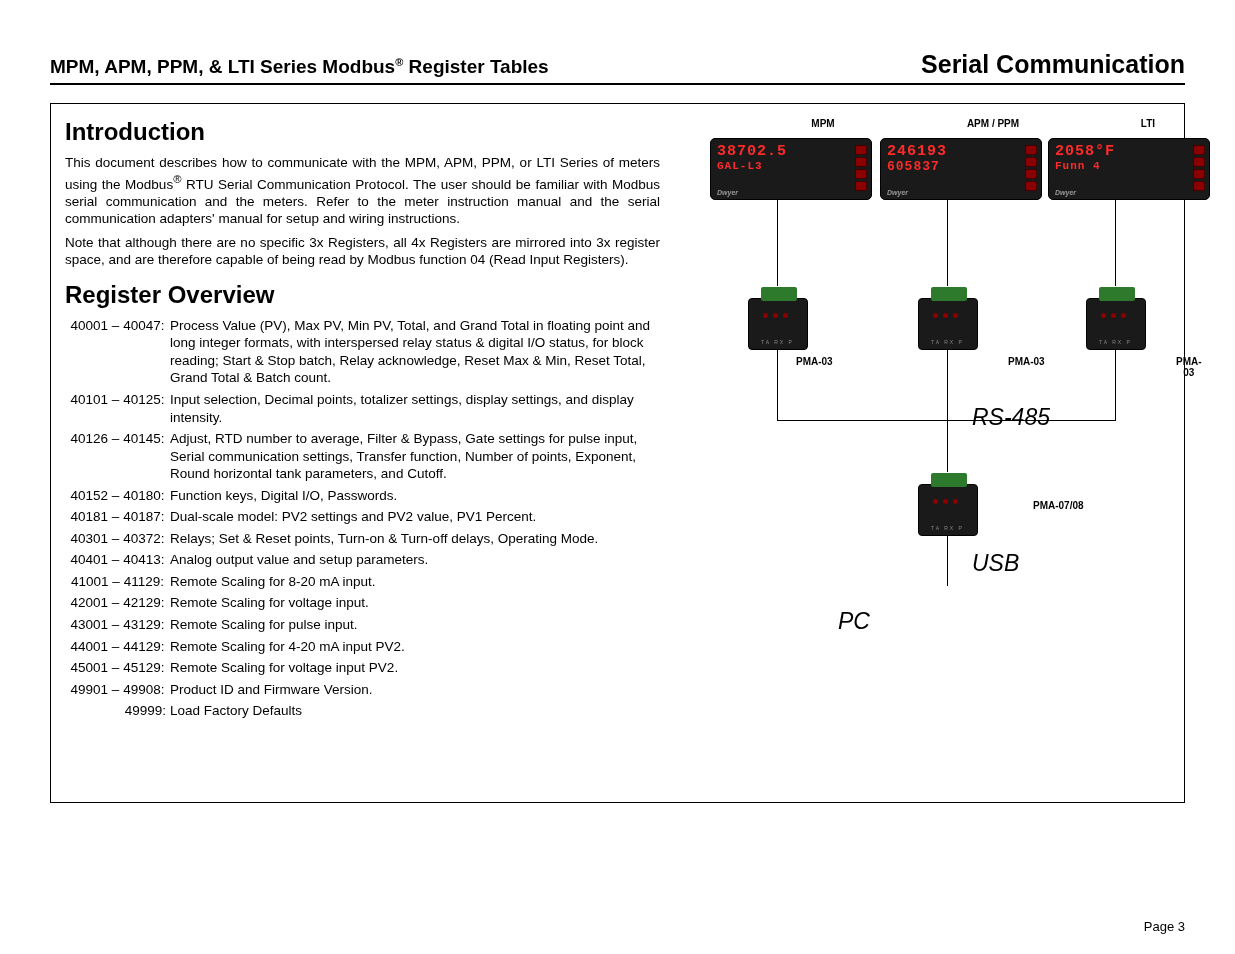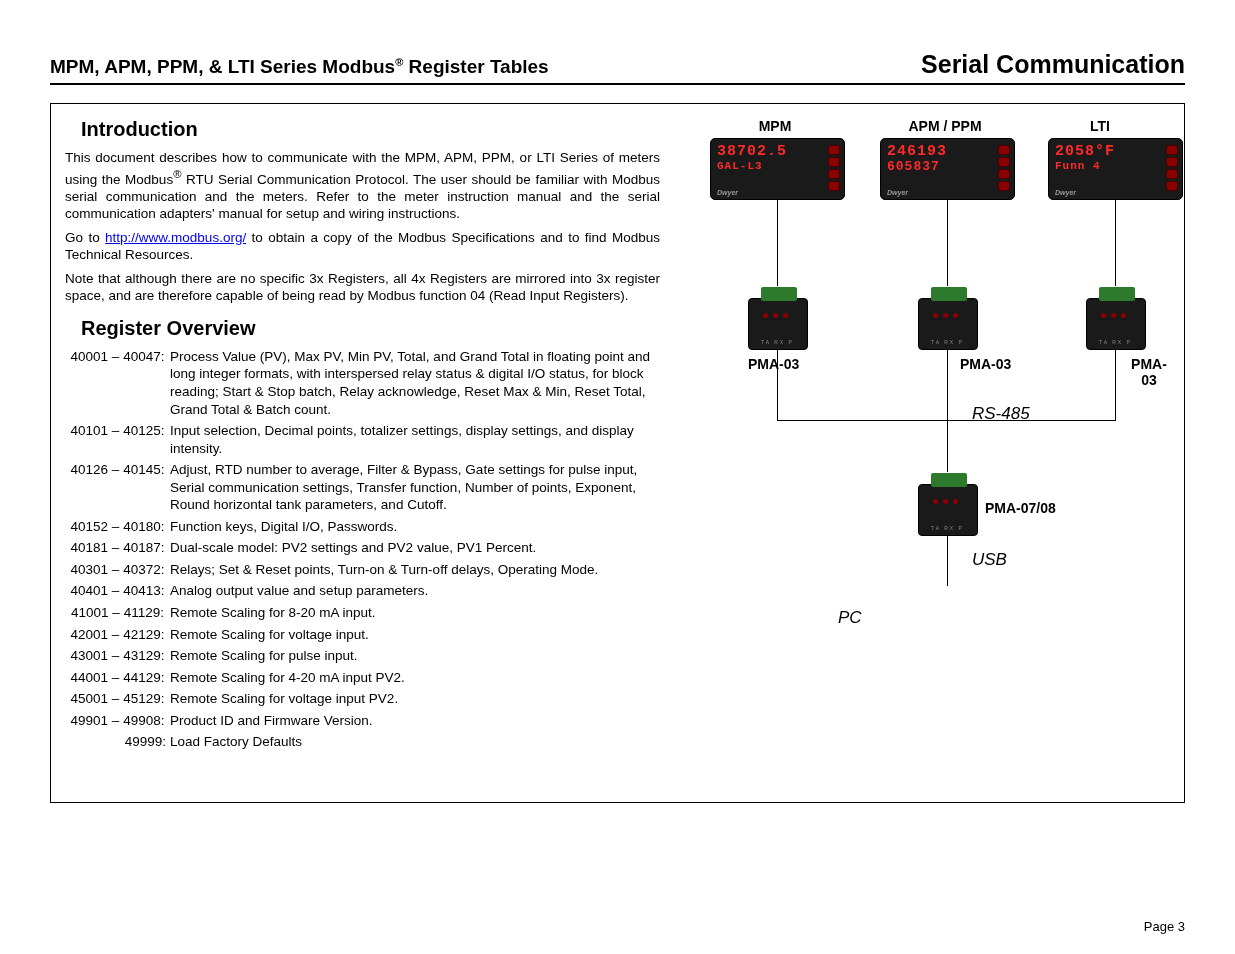--- a/index.html
+++ b/index.html
@@ -32,24 +32,23 @@
   .main-frame {
     border: 1px solid #000;
     padding: 14px 14px 14px 14px;
     display: flex;
     gap: 30px;
     height: 700px;
   }
   .left-col { flex: 0 0 595px; }
   .right-col { flex: 1; position: relative; }
   h2.section {
-    font-size: 20px;
+    font-size: 24px;
     font-weight: bold;
     margin-bottom: 8px;
-    margin-left: 16px;
   }
   .para {
     font-size: 13.5px;
     line-height: 1.3;
     text-align: justify;
     margin-bottom: 6px;
   }
   .para a { color: #0000EE; text-decoration: underline; }
   .reg-list { margin-top: 6px; }
   .reg-row {
@@ -58,32 +57,33 @@
     line-height: 1.3;
     margin-bottom: 4px;
   }
   .reg-range { flex: 0 0 105px; text-align: center; }
   .reg-range.indent { text-align: right; padding-right: 4px; }
   .reg-desc { flex: 1; }
   
   .diagram { position: relative; width: 100%; height: 100%; }
   .diagram-label {
     position: absolute;
-    font-size: 14px;
+    font-size: 10px;
     font-weight: bold;
     text-align: center;
+    margin-left: 48px;
   }
   .diagram-label-italic {
     position: absolute;
     font-style: italic;
-    font-size: 17px;
+    font-size: 23px;
   }
   .meter {
     position: absolute;
-    width: 135px;
+    width: 162px;
     height: 62px;
     background: #1a1a1a;
     border-radius: 5px;
     border: 1px solid #000;
     padding: 4px 6px;
     color: #ff2a2a;
     font-family: "Courier New", monospace;
     font-size: 15px;
     font-weight: bold;
     letter-spacing: 1px;
@@ -192,23 +192,20 @@
   </div>
   <div class="header-section">Serial Communication</div>
 </div>
 
 <div class="main-frame">
   <div class="left-col">
     <h2 class="section">Introduction</h2>
     <p class="para">
       <span>This document describes how to communicate with the MPM, APM, PPM, or LTI Series of meters using the Modbus</span><sup>®</sup><span> RTU Serial Communication Protocol. The user should be familiar with Modbus serial communication and the meters. Refer to the meter instruction manual and the serial communication adapters' manual for setup and wiring instructions.</span>
     </p>
-    <p class="para">
-      <span>Go to </span><a href="#">http://www.modbus.org/</a><span> to obtain a copy of the Modbus Specifications and to find Modbus Technical Resources.</span>
-    </p>
     <p class="para">Note that although there are no specific 3x Registers, all 4x Registers are mirrored into 3x register space, and are therefore capable of being read by Modbus function 04 (Read Input Registers).</p>
 
     <h2 class="section" style="margin-top:12px">Register Overview</h2>
     <div class="reg-list" id="reg-list">
         <div class="reg-row">
           <div class="reg-range">40001 – 40047:</div>
           <div class="reg-desc">Process Value (PV), Max PV, Min PV, Total, and Grand Total in floating point and long integer formats, with interspersed relay status &amp; digital I/O status, for block reading; Start &amp; Stop batch, Relay acknowledge, Reset Max &amp; Min, Reset Total, Grand Total &amp; Batch count.</div>
         </div>
         <div class="reg-row">
           <div class="reg-range">40101 – 40125:</div>

